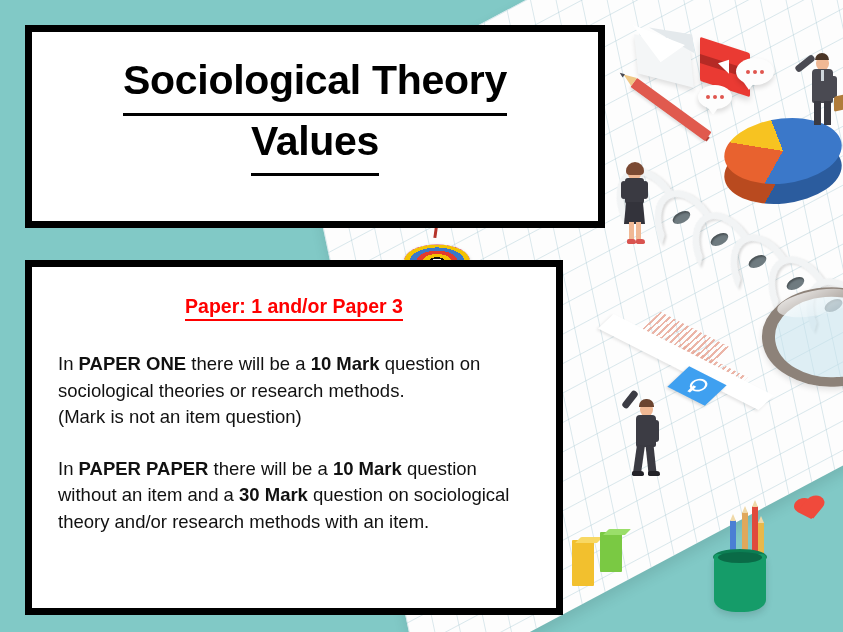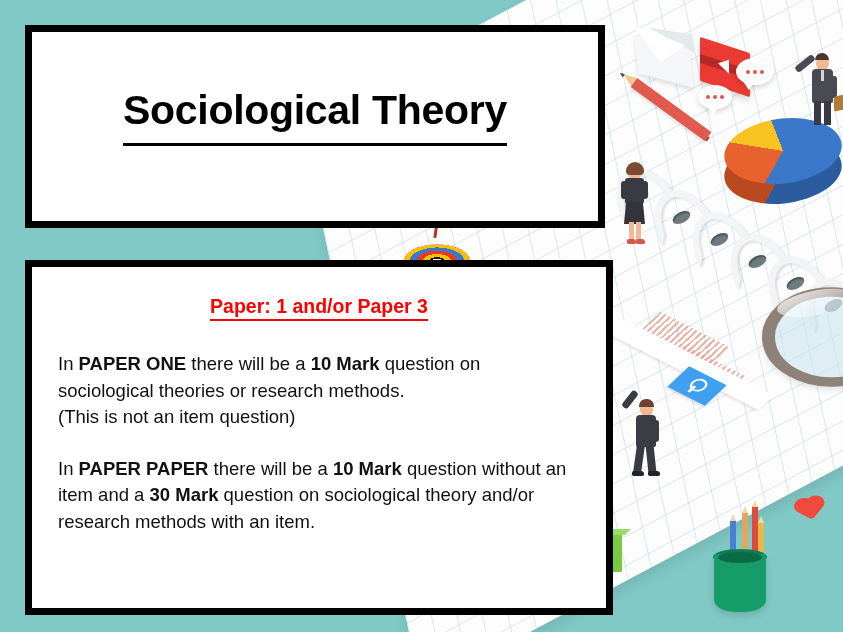--- a/index.html
+++ b/index.html
@@ -274,21 +274,21 @@
   }
   .slide-title span {
     display: inline-block;
     border-bottom: 3px solid #000000;
     padding-bottom: 7px;
   }
 
   #body-panel {
     left: 25px;
     top: 260px;
-    width: 588px;
+    width: 538px;
     height: 355px;
     padding: 22px 26px 0 26px;
   }
   .red-heading {
     color: #ff0000;
     font-weight: 700;
     font-size: 19.5px;
     text-align: center;
     margin: 6px 0 0 0;
     line-height: 1.2;
@@ -426,31 +426,32 @@
     <div class="cup-pencil" style="left:752px; top:506px; height:56px; background:#e04a3c;"></div>
     <div class="cup-pencil" style="left:758px; top:522px; height:40px; background:#e8b84a;"></div>
     <div class="cup-lip"></div>
     <div class="cup"></div>
     <div class="cup-inner"></div>
   </div>
 
   <div class="panel" id="title-panel">
     <div class="slide-title">
       <span>Sociological Theory</span><br>
+      <span>Values</span>
     </div>
   </div>
 
   <div class="panel" id="body-panel">
 
     <p class="red-heading">
       <span>Paper: 1 and/or Paper 3</span>
     </p>
 
     <p class="body-para" id="para-one">
-      <span>In </span><b>PAPER ONE</b><span> there will be a </span><b>10 Mark</b><span> question on sociological theories or research methods.</span><br><span>(This is not an item question)</span>
+      <span>In </span><b>PAPER ONE</b><span> there will be a </span><b>10 Mark</b><span> question on sociological theories or research methods.</span><br><span>(Mark is not an item question)</span>
     </p>
 
     <p class="body-para" id="para-three">
       <span>In </span><b>PAPER PAPER</b><span> there will be a </span><b>10 Mark</b><span> question without an item and a </span><b>30 Mark</b><span> question on sociological theory and/or research methods with an item.</span>
     </p>
   </div>
 
 </div>
 
 </body></html>

